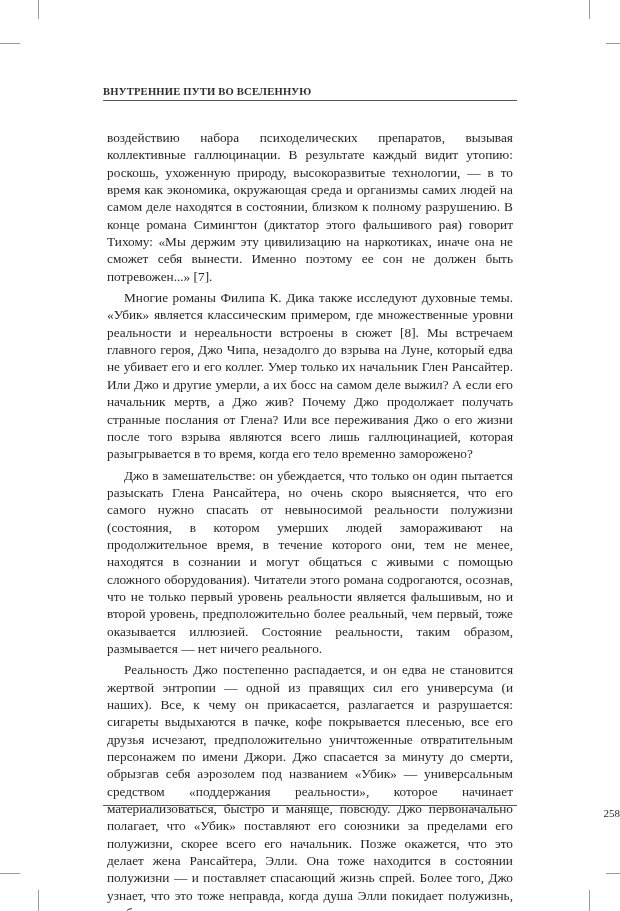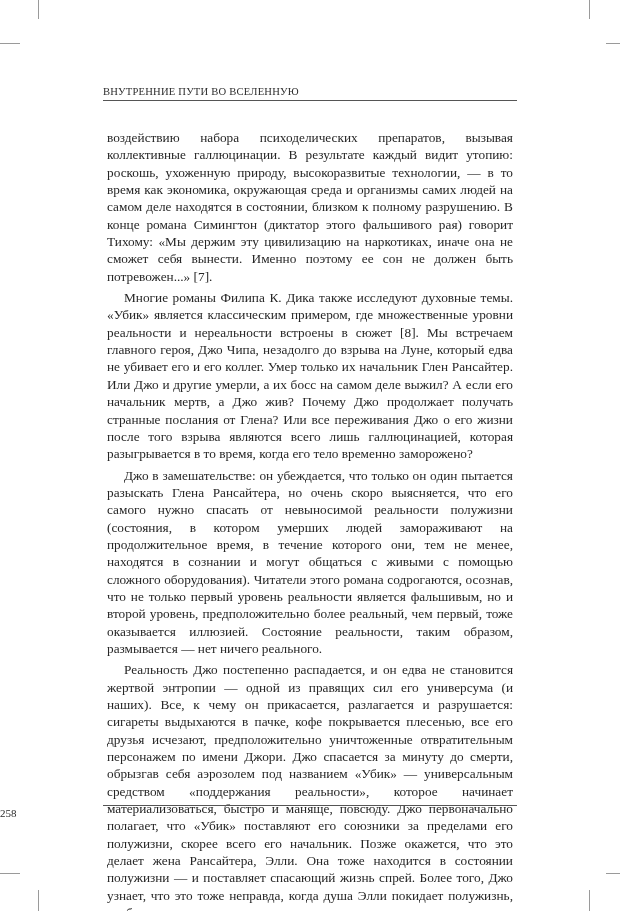--- a/index.html
+++ b/index.html
@@ -1,27 +1,27 @@
 <!DOCTYPE html>
 <html><head>
 <meta charset="utf-8">
 <style>
   html, body { margin: 0; padding: 0; background: #ffffff; }
   body { width: 620px; height: 911px; position: relative; overflow: hidden;
          font-family: "Liberation Serif", "DejaVu Serif", serif; color: #2a2a2a; }
   .crop { position: absolute; background: #9a9a9a; }
   .running-head { position: absolute; left: 103px; top: 86px; width: 414px;
-                  font-size: 10.6px; letter-spacing: 0.2px; color: #2d2d2d; }
+                  font-size: 10.6px; letter-spacing: 0.2px; color: #2d2d2d; font-weight: bold; }
   .head-rule { position: absolute; left: 103px; top: 100px; width: 414px; height: 1px; background: #555; }
   .body-text { position: absolute; left: 103px; top: 125px; width: 414px;
                font-size: 13.3px; line-height: 17.35px; text-align: justify; color: #262626; }
   .body-text p { margin: 4px; text-indent: 0; }
   .body-text p.indent { text-indent: 17px; }
   .foot-rule { position: absolute; left: 103px; top: 805px; width: 414px; height: 1px; background: #555; }
-  .page-number { position: absolute; left: 0; width: 612px; top: 807px; text-align: left;
+  .page-number { position: absolute; left: 8px; width: 612px; top: 807px; text-align: right;
                  font-size: 11px; color: #2a2a2a; }
 </style>
 </head>
 <body>
 
 <div class="crop" style="left:38px;top:0;width:1px;height:19px;"></div>
 <div class="crop" style="left:0;top:43px;width:20px;height:1px;"></div>
 <div class="crop" style="left:589px;top:0;width:1px;height:19px;"></div>
 <div class="crop" style="left:606px;top:43px;width:14px;height:1px;"></div>
 <div class="crop" style="left:0;top:873px;width:20px;height:1px;"></div>

